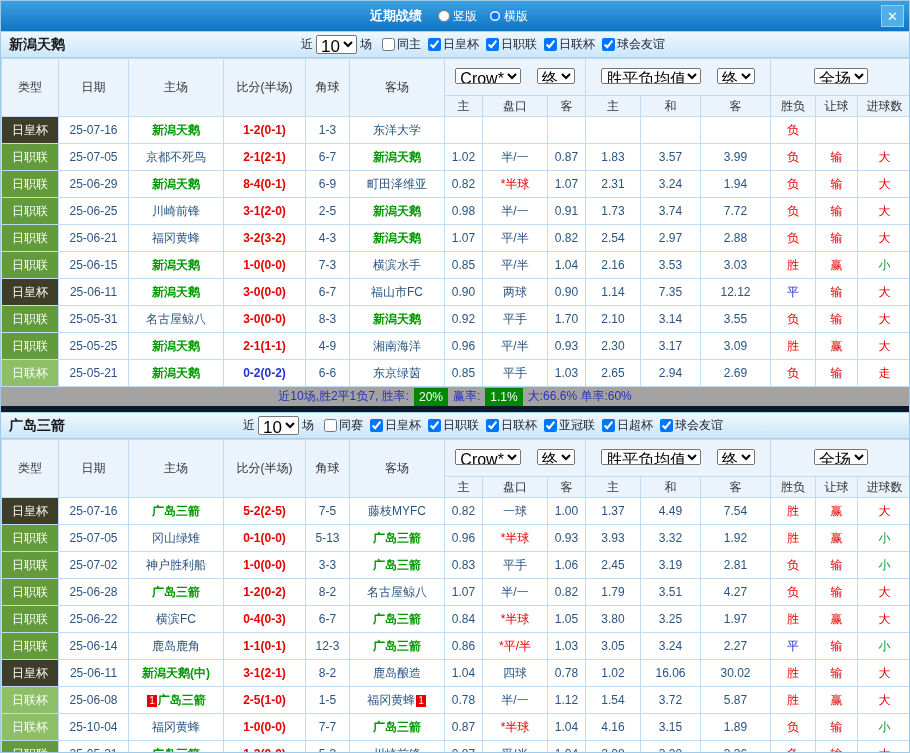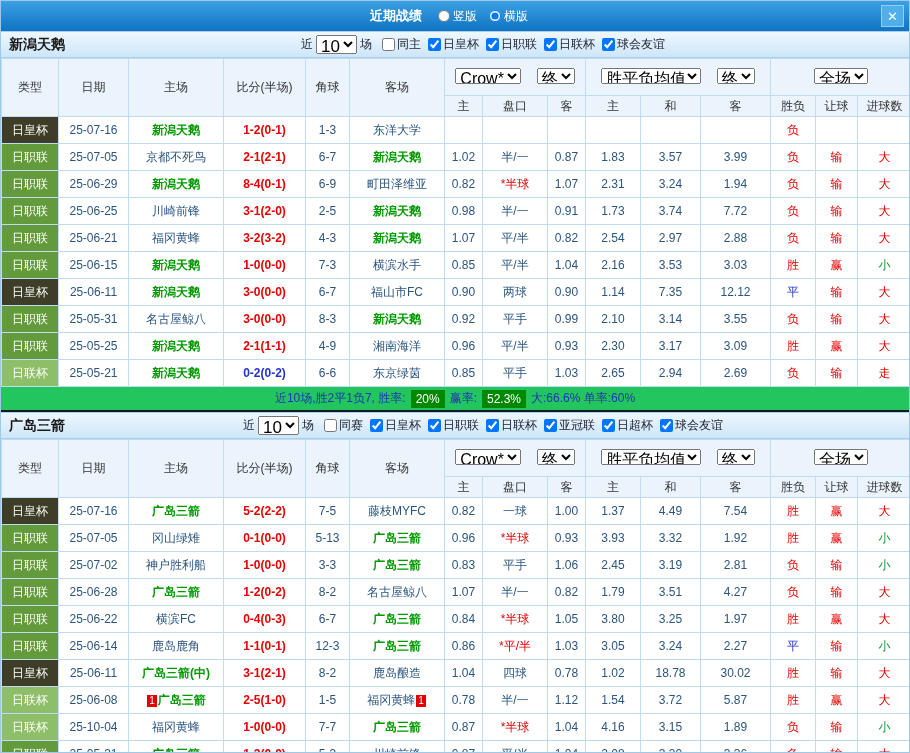--- a/index.html
+++ b/index.html
@@ -24,21 +24,21 @@
   tr.r2 th{height:21px}
   tbody td{height:27px;color:#333}
   .c-num,.c-odds,.plain-team{color:#2a5580}
   .focal{color:#009900;font-weight:bold}
   .score{font-weight:bold}
   .c-red{color:#e60000}
   .c-blue{color:#2233cc}
   .c-green{color:#009933}
   .t-league{color:#fff}
   .rc{display:inline-block;background:#e60000;color:#fff;font-size:10px;line-height:12px;padding:0 2px;margin:0 1px}
-  .summary{height:25px;background:#22c55e;border-bottom:2px solid #0f172a;display:flex;align-items:center;justify-content:center;gap:5px;font-size:12px}
+  .summary{height:25px;background:#a3a3a3;border-bottom:6px solid #0f172a;display:flex;align-items:center;justify-content:center;gap:5px;font-size:12px}
   .sum-t{color:#2233bb}
   .sum-badge{background:#008800;color:#fff;padding:2px 5px;font-size:12px}
 </style>
 </head>
 <body>
 
 <div class="app">
 
   <div class="topbar">
     <span class="title">近期战绩</span>
@@ -250,21 +250,21 @@
           </tr>
           <tr>
             <td class="t-league" style="background: rgb(99, 155, 60);">日职联</td>
             <td class="c-num">25-05-31</td>
             <td><span class="plain-team">名古屋鲸八</span></td>
             <td class="score c-red">3-0(0-0)</td>
             <td class="c-num">8-3</td>
             <td><span class="focal">新潟天鹅</span></td>
             <td class="c-odds">0.92</td>
             <td class="c-odds">平手</td>
-            <td class="c-odds">0.99</td>
+            <td class="c-odds">1.70</td>
             <td class="c-odds">2.10</td>
             <td class="c-odds">3.14</td>
             <td class="c-odds">3.55</td>
             <td class="c-red">负</td>
             <td class="c-red">输</td>
             <td class="c-red">大</td>
           </tr>
           <tr>
             <td class="t-league" style="background: rgb(99, 155, 60);">日职联</td>
             <td class="c-num">25-05-25</td>
@@ -298,21 +298,21 @@
             <td class="c-red">负</td>
             <td class="c-red">输</td>
             <td class="c-red">走</td>
           </tr>
         </tbody>
     </table>
     <div class="summary">
       <span class="sum-t">近10场,胜2平1负7, 胜率:</span>
       <span class="sum-badge">20%</span>
       <span class="sum-t">赢率:</span>
-      <span class="sum-badge">52.3%</span>
+      <span class="sum-badge">1.1%</span>
       <span class="sum-t">大:66.6% 单率:60%</span>
     </div>
   </section>
 
   <section>
     <div class="sec-head">
       <span class="team">广岛三箭</span>
       <div class="filters">
         <span>近</span>
         <select><option>10</option></select>
@@ -389,21 +389,21 @@
           <th>胜负</th>
           <th>让球</th>
           <th>进球数</th>
         </tr>
       </thead>
       <tbody>
           <tr>
             <td class="t-league" style="background: rgb(62, 62, 40);">日皇杯</td>
             <td class="c-num">25-07-16</td>
             <td><span class="focal">广岛三箭</span></td>
-            <td class="score c-red">5-2(2-2)</td>
+            <td class="score c-red">5-2(2-5)</td>
             <td class="c-num">7-5</td>
             <td><span class="plain-team">藤枝MYFC</span></td>
             <td class="c-odds">0.82</td>
             <td class="c-odds">一球</td>
             <td class="c-odds">1.00</td>
             <td class="c-odds">1.37</td>
             <td class="c-odds">4.49</td>
             <td class="c-odds">7.54</td>
             <td class="c-red">胜</td>
             <td class="c-red">赢</td>
@@ -490,29 +490,29 @@
             <td class="c-odds">3.05</td>
             <td class="c-odds">3.24</td>
             <td class="c-odds">2.27</td>
             <td class="c-blue">平</td>
             <td class="c-red">输</td>
             <td class="c-green">小</td>
           </tr>
           <tr>
             <td class="t-league" style="background: rgb(62, 62, 40);">日皇杯</td>
             <td class="c-num">25-06-11</td>
-            <td><span class="focal">广岛三箭(中)</span></td>
+            <td><span class="focal">新潟天鹅(中)</span></td>
             <td class="score c-red">3-1(2-1)</td>
             <td class="c-num">8-2</td>
             <td><span class="plain-team">鹿岛酿造</span></td>
             <td class="c-odds">1.04</td>
             <td class="c-odds">四球</td>
             <td class="c-odds">0.78</td>
             <td class="c-odds">1.02</td>
-            <td class="c-odds">18.78</td>
+            <td class="c-odds">16.06</td>
             <td class="c-odds">30.02</td>
             <td class="c-red">胜</td>
             <td class="c-red">输</td>
             <td class="c-red">大</td>
           </tr>
           <tr>
             <td class="t-league" style="background: rgb(143, 190, 105);">日联杯</td>
             <td class="c-num">25-06-08</td>
             <td><span class="rc">1</span><span class="focal">广岛三箭</span></td>
             <td class="score c-red">2-5(1-0)</td>

